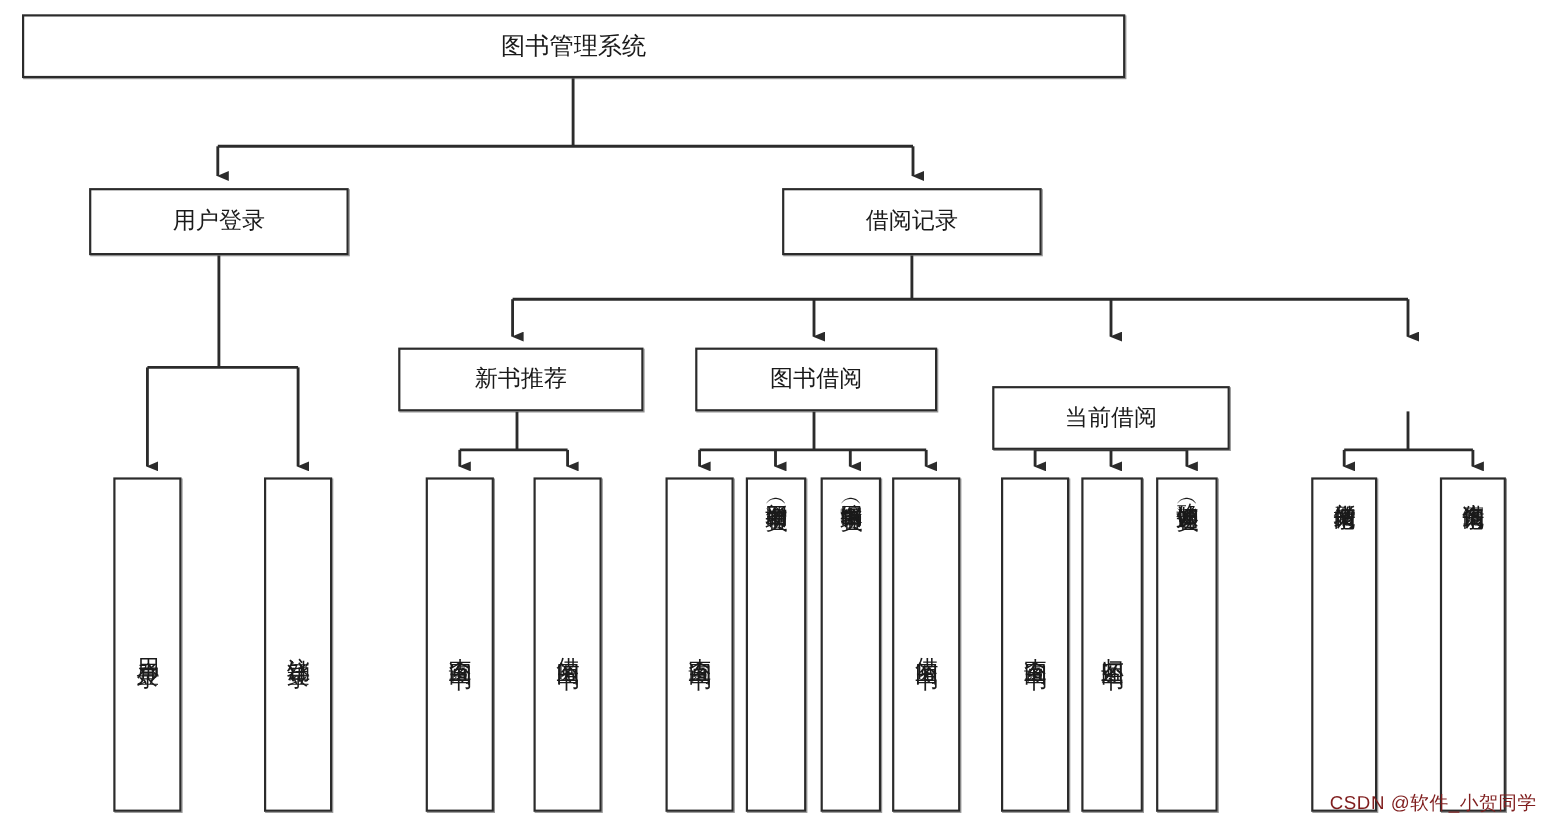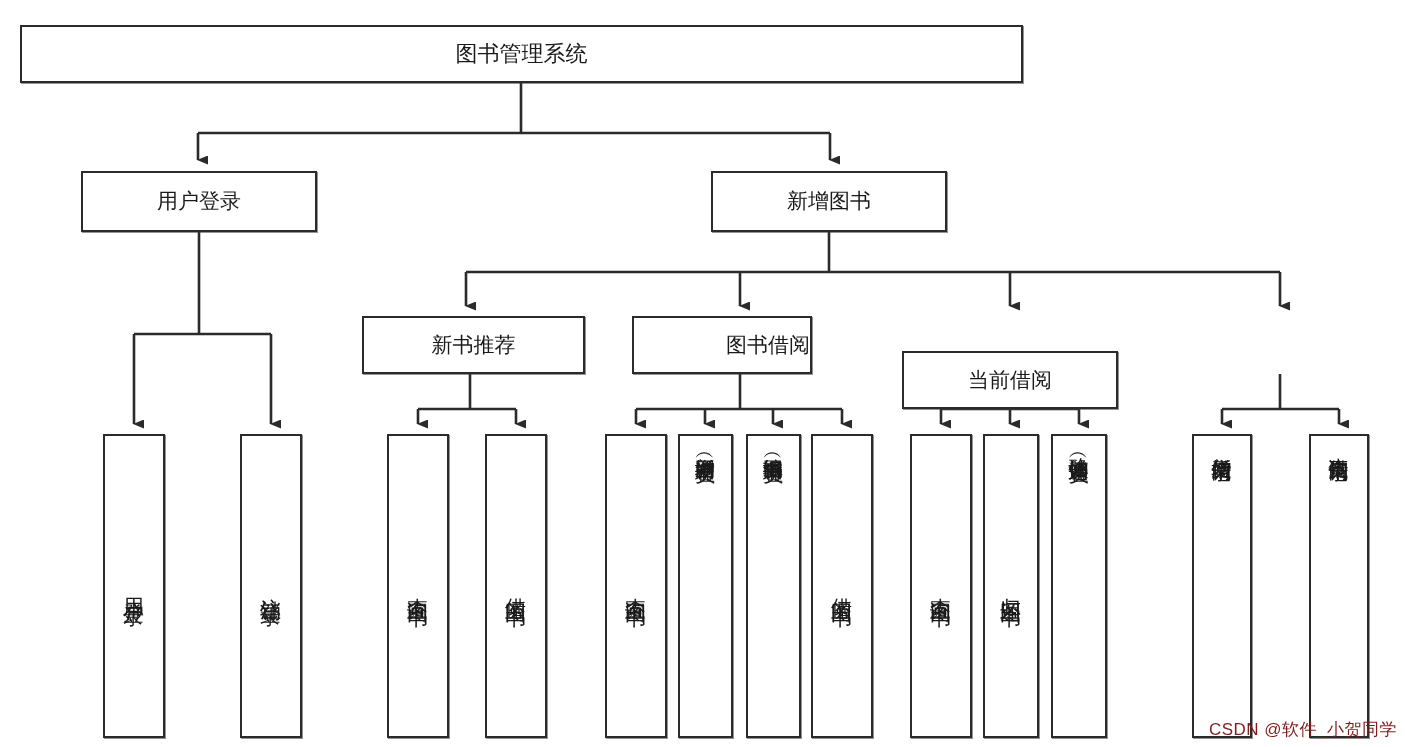--- a/index.html
+++ b/index.html
@@ -132,37 +132,37 @@
       <path d="M1010,409 L1010,424" marker-end="url(#arrowhead)"></path>
       <path d="M1079,409 L1079,424" marker-end="url(#arrowhead)"></path>
 
       <path d="M1280,374 L1280,409"></path>
       <path d="M1222,409 L1339,409"></path>
       <path d="M1222,409 L1222,424" marker-end="url(#arrowhead)"></path>
       <path d="M1339,409 L1339,424" marker-end="url(#arrowhead)"></path>
     </g>
   </svg>
 
-  <div class="node root horizontal" style="left:20px; top:25px; width:1003px; height:58px;">
+  <div class="node root horizontal" style="left:20px; top:13px; width:1003px; height:58px;">
     <span class="node-label">图书管理系统</span>
   </div>
 
   <div class="node horizontal" style="left:81px; top:171px; width:236px; height:61px;">
     <span class="node-label">用户登录</span>
   </div>
 
   <div class="node horizontal" style="left:711px; top:171px; width:236px; height:61px;">
-    <span class="node-label">新增图书</span>
+    <span class="node-label">借阅记录</span>
   </div>
 
   <div class="node horizontal" style="left:362px; top:316px; width:223px; height:58px;">
     <span class="node-label">新书推荐</span>
   </div>
 
-  <div class="node horizontal" style="left:632px; top:316px; width:180px; height:58px;justify-content:flex-end;">
+  <div class="node horizontal" style="left:632px; top:316px; width:220px; height:58px;">
     <span class="node-label">图书借阅</span>
   </div>
 
   <div class="node horizontal" style="left:902px; top:316px; width:216px; height:58px;margin-top:35px;">
     <span class="node-label">当前借阅</span>
   </div>
 
 
   <div class="node vertical mid" style="left:103px; top:434px; width:62px; height:304px;">
     <span class="node-label">用户登录</span>

